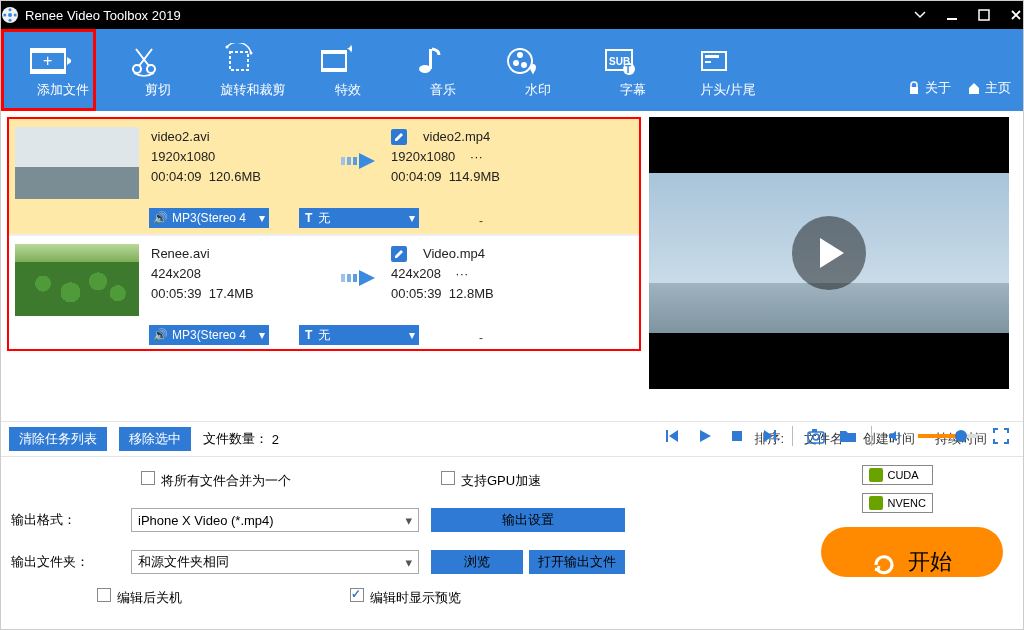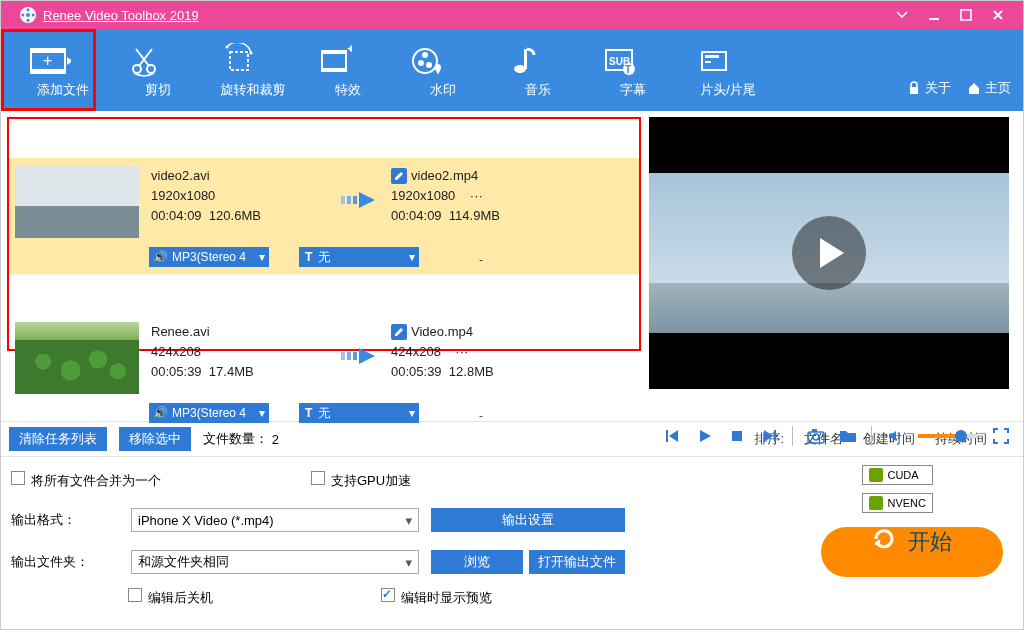--- a/index.html
+++ b/index.html
@@ -1,38 +1,38 @@
 <!DOCTYPE html>
 <html><head>
 <meta charset="utf-8">
 <style>
   * { box-sizing: border-box; margin: 0; padding: 0; font-family: "Microsoft YaHei", "SimSun", Arial, sans-serif; }
   body { width: 1024px; height: 630px; background: #fff; overflow: hidden; border:1px solid #ccc;}
-  .titlebar { height: 28px; background: #ec4899; color: #fff; display: flex; align-items: center; padding: 0 18px; font-size: 13px; text-decoration: underline; }
+  .titlebar { height: 28px; background: #000000; color: #fff; display: flex; align-items: center; padding: 0 0; font-size: 13px; }
   .titlebar .logo-icon { width: 18px; height: 18px; margin-right: 6px; display:flex; align-items:center; justify-content:center;}
   .titlebar .title { flex: 1; }
   .titlebar .winbtns { display: flex; gap: 18px; align-items:center; }
   .titlebar .winbtn { width: 14px; height: 14px; display:flex; align-items:center; justify-content:center; cursor:pointer;}
   .toolbar { height: 82px; background: #3a8ae0; color: #fff; display: flex; align-items: stretch; position: relative; }
   .toolbar .item { width: 95px; display: flex; flex-direction: column; align-items: center; justify-content: center; font-size: 13px; cursor:pointer; }
   .toolbar .item.highlight { border: 3px solid #ff0000; }
   .toolbar .item .ticon { height: 40px; display:flex; align-items:center; justify-content:center; }
   .toolbar .item .tlabel { height: 18px; margin-left: 29px; }
   .toolbar .right { position: absolute; right: 12px; bottom: 14px; display: flex; gap: 16px; font-size: 13px; align-items:center;}
   .toolbar .right .rlink { display:flex; align-items:center; gap:4px; cursor:pointer;text-align:right;}
   .content { display: flex; height: 310px; background:#fff;}
   .list-area { width: 648px; padding: 6px 4px 4px 6px; }
   .list-box { border: 2px solid #ff0000; width: 634px; height: 234px; }
-  .row { height: 115px; display:flex; align-items:flex-start; position:relative; padding:8px 6px 0 6px;margin-top:39px;}
+  .row { height: 115px; display:flex; align-items:flex-start; position:relative; padding:8px 6px 0 6px;}
   .row.sel { background: #ffe9a8; }
   .row .thumb { width: 124px; height: 72px; }
   .row .info { margin-left: 12px; font-size: 13px; color:#222; line-height:20px; width:180px;}
   .row .arrow { width:60px; display:flex; align-items:center; justify-content:center; padding-top:22px;}
   .row .outinfo { font-size:13px; color:#222; line-height:20px; }
-  .row .outinfo .outname { display:flex; align-items:center; gap:4px;}
+  .row .outinfo .outname { display:flex; align-items:center; gap:16px;}
   .row .outinfo .outname .editicon{ width:16px; height:16px; background:#2f7ad4; display:flex; align-items:center; justify-content:center; border-radius:2px;}
   .row .audio-dd { position:absolute; left:140px; bottom:6px; width:120px; height:20px; background:#2f7ad4; color:#fff; font-size:12px; display:flex; align-items:center; padding:0 4px; cursor:pointer;}
   .row .audio-dd .spk{margin-right:4px;}
   .row .audio-dd .dd-arrow{position:absolute; right:4px;}
   .row .sub-dd { position:absolute; left:290px; bottom:6px; width:120px; height:20px; background:#2f7ad4; color:#fff; font-size:12px; display:flex; align-items:center; padding:0 6px; cursor:pointer;}
   .row .sub-dd .ticon2{margin-right:6px; font-weight:bold;}
   .row .sub-dd .dd-arrow{position:absolute; right:4px;}
   .row .dash { position:absolute; left:470px; bottom:6px; font-size:12px; color:#444;}
   .hr { height:2px; background:#eee; }
   .preview { flex:1; padding:6px 6px 0 0; }
@@ -45,31 +45,31 @@
   .btn-blue { background:#2f7ad4; color:#fff; padding:3px 10px; font-size:13px; border:none; cursor:pointer;}
   .queuebar .gap{width:12px;}
   .queuebar .sort { margin-left:auto; margin-right:28px; display:flex; gap:20px; color:#333;}
   .playerctl { position:absolute; right:14px; top:426px; display:flex; align-items:center; gap:14px; }
   .playerctl .picon{width:18px; height:18px; display:flex; align-items:center; justify-content:center; cursor:pointer;}
   .playerctl .divider{width:1px; height:20px; background:#bbb;}
   .volslider{ width:60px; height:4px; background:#ddd; position:relative;}
   .volslider .track{position:absolute; left:0; top:0; height:4px; width:66%; background:#ff8a00;}
   .volslider .knob{position:absolute; left:62%; top:-4px; width:12px; height:12px; border-radius:50%; background:#2f7ad4;}
   .bottom { padding: 14px 10px 0 10px; position:relative; height:174px;}
-  .bottom .checks { display:flex; gap:150px; font-size:13px; align-items:center;}
+  .bottom .checks { display:flex; gap:150px; margin-left:130px; font-size:13px; align-items:center;}
   .bottom .row2 { display:flex; align-items:center; margin-top:18px; font-size:13px;}
   .bottom .lbl { width:120px; }
   .bottom .combo { width:288px; height:24px; border:1px solid #aaa; display:flex; align-items:center; padding:0 6px; font-size:13px; position:relative; background:#fff; cursor:pointer;}
   .bottom .combo .dd-arrow{position:absolute; right:6px; color:#555;}
-  .bottom .obtn { width:96px; height:24px; background:#2f7ad4; color:#ffffff; border:none; font-size:13px; margin-left:12px; cursor:pointer;}
+  .bottom .obtn { width:96px; height:24px; background:#2f7ad4; color:#000000; border:none; font-size:13px; margin-left:12px; cursor:pointer;}
   .bottom .obtn.wide{width:194px;}
-  .bottom .checks2 { display:flex; gap:168px; margin-left:117px; font-size:13px; margin-top:14px;}
+  .bottom .checks2 { display:flex; gap:168px; margin-left:86px; font-size:13px; margin-top:14px;}
   .checkbox{ width:14px; height:14px; border:1px solid #888; display:inline-flex; align-items:center; justify-content:center; margin-right:6px; position:relative; background:#fff;}
   .checkbox.checked::after{content:"✓"; color:#2f7ad4; font-size:12px; position:absolute; top:-2px; left:0px; font-weight:bold;}
-  .startbtn { position:absolute; right:20px; top:70px; width:182px; height:50px; background:#ff8a00; border-radius:26px; color:#0c4a6e; font-size:22px; display:flex; align-items:flex-start; justify-content:center; gap:12px; cursor:pointer;}
+  .startbtn { position:absolute; right:20px; top:70px; width:182px; height:50px; background:#ff8a00; border-radius:26px; color:#000000; font-size:22px; display:flex; align-items:flex-end; justify-content:center; gap:12px; cursor:pointer;}
   .gpubadges{ position:absolute; right:90px; top:8px; display:flex; gap:8px;flex-direction:column;}
   .gpubadge{ height:20px; border:1px solid #888; background:#fff; font-size:11px; display:flex; align-items:center; padding:0 6px; gap:4px;}
   .gpubadge .nv{width:14px; height:14px; background:#6aa200; border-radius:2px;}
   
   .thumb.sea{ background:linear-gradient(#dfe6e9 0%,#dfe6e9 55%,#7a8c94 55%,#7a8c94 100%);}
   .thumb.lily{ background:#3d7a2e; position:relative; overflow:hidden;}
   .thumb.lily::before{content:""; position:absolute; top:0;left:0;right:0;height:18px; background:linear-gradient(#b9d89a,#7fae57);}
   .thumb.lily::after{content:""; position:absolute; bottom:6px; left:6px; width:110px; height:44px; background:radial-gradient(circle at 20% 40%, #4f9b3a 8px, transparent 8px), radial-gradient(circle at 45% 60%, #4f9b3a 10px, transparent 10px), radial-gradient(circle at 70% 35%, #4f9b3a 9px, transparent 9px), radial-gradient(circle at 88% 62%, #4f9b3a 8px, transparent 8px);}
   svg{display:block;}
 </style>
@@ -154,38 +154,38 @@
           <rect x="6" y="8" width="24" height="3" fill="#fff"></rect>
           <rect x="6" y="25" width="24" height="3" fill="#fff"></rect>
           <text x="30" y="10" fill="#fff" font-size="12">✦</text>
         </svg>
       </span>
     <span class="tlabel">特效</span>
   </div>
   <div class="item">
     <span class="ticon">
         <svg width="36" height="36">
+          <ellipse cx="14" cy="26" rx="6" ry="4" fill="#fff"></ellipse>
+          <rect x="18" y="6" width="3" height="20" fill="#fff"></rect>
+          <path d="M21 6 Q28 7 28 12" stroke="#fff" stroke-width="3" fill="none"></path>
+        </svg>
+      </span>
+    <span class="tlabel">音乐</span>
+  </div>
+  <div class="item">
+    <span class="ticon">
+        <svg width="36" height="36">
           <circle cx="14" cy="18" r="12" stroke="#fff" stroke-width="2" fill="none"></circle>
           <circle cx="14" cy="12" r="3" fill="#fff"></circle>
           <circle cx="10" cy="20" r="3" fill="#fff"></circle>
           <circle cx="18" cy="22" r="3" fill="#fff"></circle>
           <path d="M24 24 C24 20 30 20 30 24 C30 28 27 30 27 32 C27 30 24 28 24 24 Z" fill="#fff"></path>
         </svg>
       </span>
     <span class="tlabel">水印</span>
-  </div>
-  <div class="item">
-    <span class="ticon">
-        <svg width="36" height="36">
-          <ellipse cx="14" cy="26" rx="6" ry="4" fill="#fff"></ellipse>
-          <rect x="18" y="6" width="3" height="20" fill="#fff"></rect>
-          <path d="M21 6 Q28 7 28 12" stroke="#fff" stroke-width="3" fill="none"></path>
-        </svg>
-      </span>
-    <span class="tlabel">音乐</span>
   </div>
   <div class="item">
     <span class="ticon">
         <svg width="36" height="36">
           <rect x="5" y="7" width="26" height="20" stroke="#fff" stroke-width="2" fill="none"></rect>
           <text x="8" y="22" fill="#fff" font-size="10" font-weight="bold">SUB</text>
           <circle cx="28" cy="26" r="6" fill="#fff"></circle>
           <text x="24" y="30" fill="#3a8ae0" font-size="10" font-weight="bold">T</text>
         </svg>
       </span>

